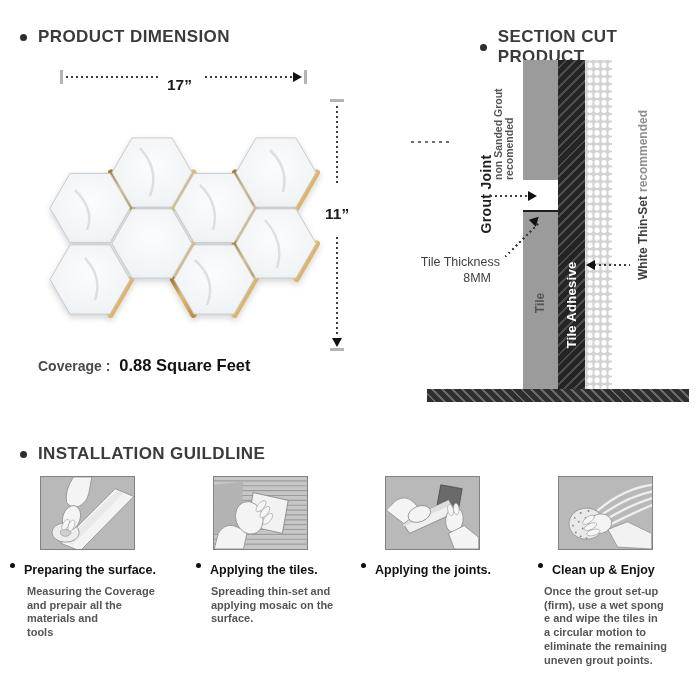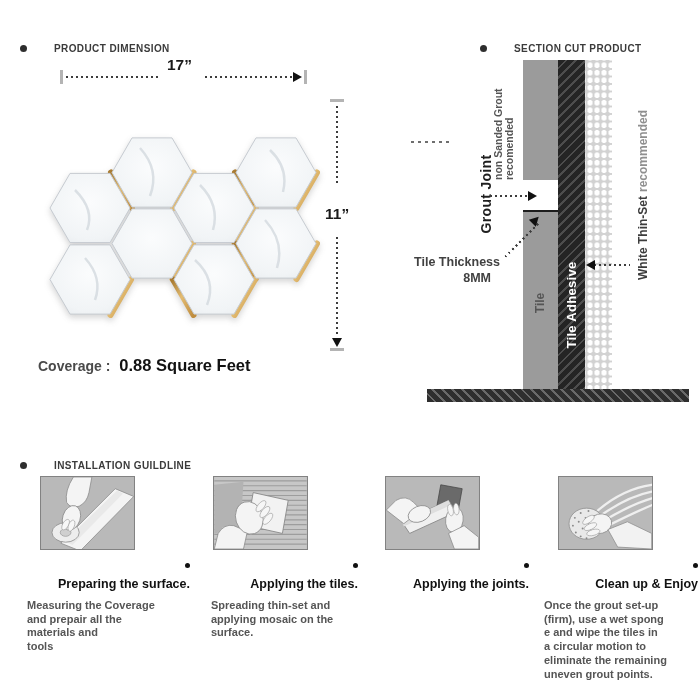--- a/index.html
+++ b/index.html
@@ -2,21 +2,21 @@
 <html style="--heading-text: #3b3b3b; --body-gray: #555555; --gold: #c89b4e; --tile-gray: #9b9b9b; --adhesive-dark: #2b2b2b; --thinset-bg: #d2d2d2; --marble-white: #f3f5f6; --illustration-bg: #b9b9b9;"><head>
 <meta charset="utf-8">
 <style>
   html,body{margin:0;padding:0;background:#ffffff;}
   .page{position:relative;width:700px;height:700px;background:#fff;overflow:hidden;
         font-family:"Liberation Sans", sans-serif;color:#3b3b3b;}
 
   
   .sec-header{position:absolute;display:flex;align-items:center;gap:11px;}
   .sec-header .dot{width:7px;height:7px;border-radius:50%;background:#2e2e2e;}
-  .sec-header h2{margin:16px;font-size:10px;font-weight:bold;letter-spacing:.4px;
+  .sec-header h2{margin:0;font-size:17px;font-weight:bold;letter-spacing:.4px;
                  color:var(--heading-text,#3b3b3b);}
 
   
   .dotl-h{position:absolute;height:2px;
           background-image:repeating-linear-gradient(90deg,#3c3c3c 0 2px,transparent 2px 5px);}
   .dotl-v{position:absolute;width:2px;
           background-image:repeating-linear-gradient(180deg,#3c3c3c 0 2px,transparent 2px 5px);}
   .tick-v{position:absolute;width:2.5px;height:14px;background:#b4b4b4;}
   .tick-h{position:absolute;width:14px;height:2.5px;background:#b4b4b4;}
   .dim-label{position:absolute;font-size:15.5px;font-weight:bold;color:#1a1a1a;}
@@ -46,46 +46,46 @@
   .rot{position:absolute;transform:rotate(-90deg);transform-origin:center;
        display:flex;align-items:center;justify-content:center;white-space:nowrap;}
   .grout-joint-label{font-size:14px;font-weight:bold;color:#1e1e1e;letter-spacing:.3px;}
   .grout-note{font-size:10.5px;font-weight:bold;color:#555;line-height:11.5px;
               white-space:pre-line;justify-content:flex-start;text-align:left;}
   .tile-word{font-size:12px;font-weight:bold;color:#555;}
   .adhesive-word{font-size:13px;font-weight:bold;color:#fff;letter-spacing:.3px;}
   .thinset-word{font-size:12px;font-weight:bold;color:#3c3c3c;gap:4px;}
   .thinset-word .note{color:#8f8f8f;}
   .thickness-block{position:absolute;left:410px;top:254px;width:90px;text-align:right;
-      font-size:12.5px;font-weight:bold;color:#414141;line-height:16px;}
+      font-size:12.5px;font-weight:normal;color:#414141;line-height:16px;}
 
   
   .step-col{position:absolute;top:476px;}
   .step-img{width:95px;height:74px;background:var(--illustration-bg,#b9b9b9);
             border:1px solid #828282;box-sizing:border-box;overflow:hidden;}
-  .step-cap{display:flex;align-items:flex-end;gap:9px;margin-top:13px;flex-direction:column;}
+  .step-cap{display:flex;align-items:flex-start;gap:9px;margin-top:13px;}
   .step-cap .dot{width:5px;height:5px;border-radius:50%;background:#111;flex:0 0 auto;}
   .step-cap .cap-text{font-size:12.5px;font-weight:bold;color:#111;}
   .step-desc{margin-top:8px;font-size:11px;font-weight:bold;color:#555;
              line-height:13.7px;white-space:pre-line;}
 </style>
 </head>
 <body>
 
 <div class="page">
 
   <div class="sec-header" style="left:20px;top:27px;">
     <span class="dot"></span>
     <h2>PRODUCT DIMENSION</h2>
   </div>
 
   <div>
     <span class="tick-v" style="left:60px;top:70px;"></span>
     <span class="dotl-h" style="left:66px;top:76px;width:92px;"></span>
-    <span class="dim-label" style="left:167px;top:56px;">17”</span>
+    <span class="dim-label" style="left:167px;top:76px;">17”</span>
     <span class="dotl-h" style="left:205px;top:76px;width:87px;"></span>
     <span class="arr-right" style="left:293px;top:72px;"></span>
     <span class="tick-v" style="left:304px;top:70px;"></span>
   </div>
 
   <svg class="mosaic" width="280" height="190" viewBox="0 0 280 190">
     <defs>
       <radialGradient id="marble" cx="50%" cy="42%" r="75%">
         <stop offset="0%" stop-color="#fbfcfd"></stop>
         <stop offset="70%" stop-color="#f1f4f6"></stop>

